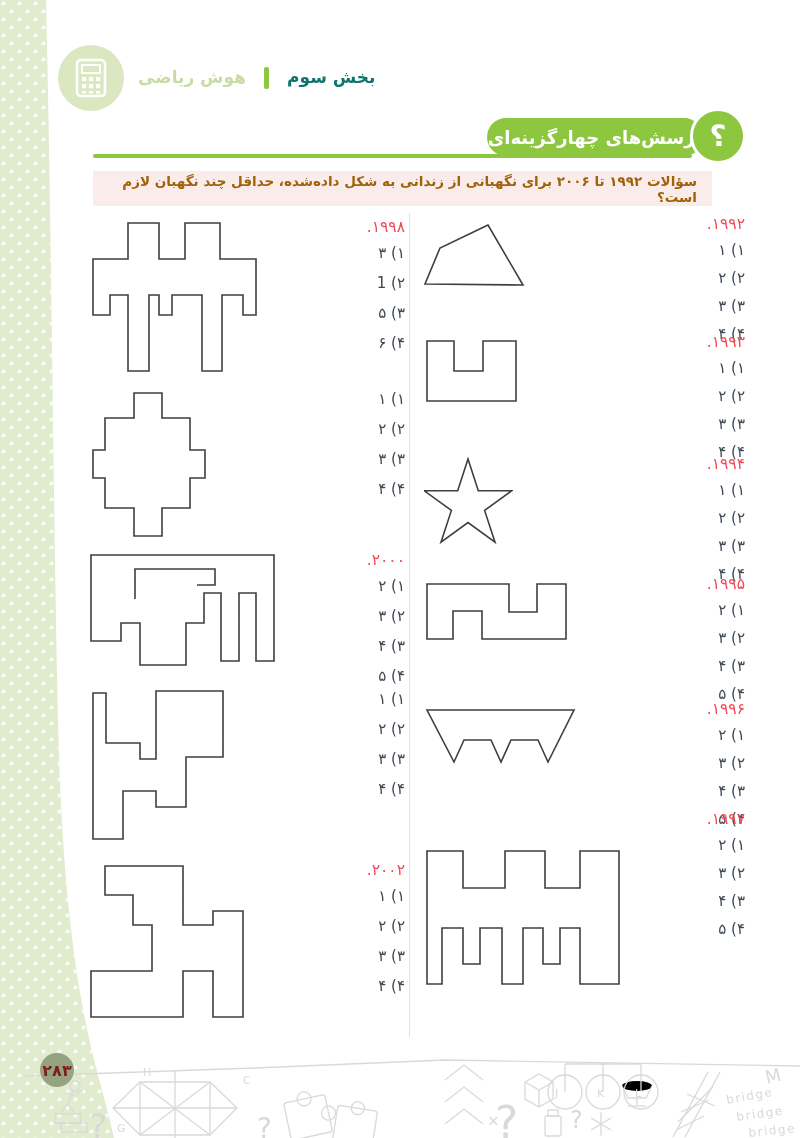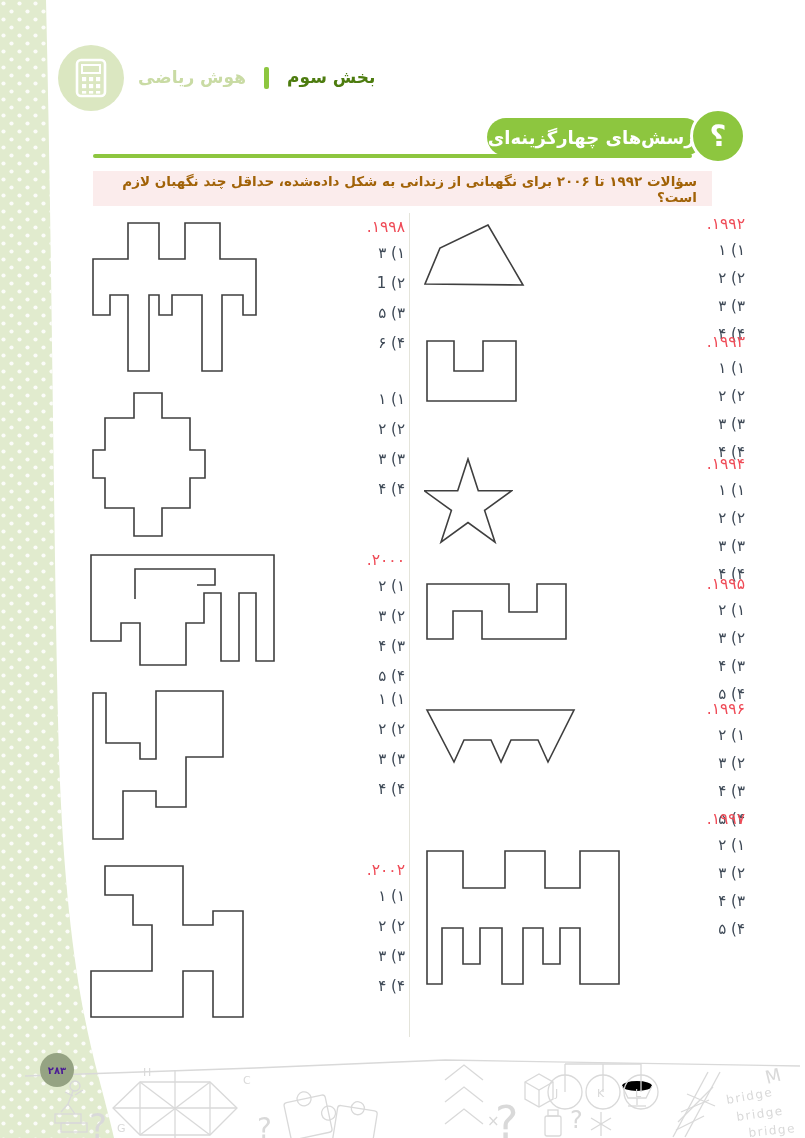--- a/index.html
+++ b/index.html
@@ -6,21 +6,21 @@
   .page{position:relative;width:805px;height:1138px;background:#ffffff;overflow:hidden;
         font-family:"DejaVu Sans","Liberation Sans",sans-serif}
   .band{position:absolute;left:0;top:0;z-index:0}
   
   .hdr{position:absolute;left:58px;top:45px;display:flex;align-items:center;gap:14px;z-index:2}
   .hdr-icon{width:66px;height:66px;border-radius:50%;background:#dbe7c1;display:flex;
             align-items:center;justify-content:center}
   .hdr-text{display:flex;gap:18px;font-size:17px;font-weight:bold}
   .hdr-topic{color:#c9dba4}
   .hdr-bar{width:5px;height:22px;background:#8dc63f;border-radius:2px}
-  .hdr-section{color:#4d7c0f}
+  .hdr-section{color:#0f766e}
   
   .rule{position:absolute;left:93px;top:154px;width:599px;height:4px;background:#8dc63f;border-radius:2px;z-index:1}
   .banner{position:absolute;left:487px;top:118px;width:216px;height:38px;background:#8dc63f;
           border-radius:19px;color:#fff;font-weight:bold;font-size:18px;display:flex;
           align-items:center;justify-content:center;direction:rtl;z-index:2}
   .badge{position:absolute;left:690px;top:108px;width:50px;height:50px;border-radius:50%;
          background:#8dc63f;border:3px solid #fff;color:#fff;font-size:29px;font-weight:bold;
          display:flex;align-items:center;justify-content:center;z-index:3}
   .instruction{position:absolute;left:93px;top:171px;width:619px;height:35px;background:#fbecec;
                display:flex;align-items:center;direction:rtl;padding:0 15px;box-sizing:border-box;
@@ -29,21 +29,21 @@
   
   .q{position:absolute;direction:rtl;text-align:right;width:150px;z-index:1}
   .q .num{color:#ef4b57;font-weight:normal;font-size:15.5px;height:26px}
   .q .opt{color:#3d4855;font-size:15px}
   .col-r .opt{height:28px}
   .col-l .opt{height:30px}
   .shape{position:absolute;z-index:1}
   .shape polygon,.shape polyline{fill:none;stroke:#3f3f3f;stroke-width:1.6;stroke-linejoin:miter}
   
   .pagenum{position:absolute;left:40px;top:1053px;width:34px;height:34px;border-radius:50%;
-           background:#95a383;color:#4c1d95;font-size:10px;font-weight:bold;display:flex;
+           background:#95a383;color:#7f1d1d;font-size:16px;font-weight:bold;display:flex;
            align-items:center;justify-content:center;z-index:3}
   .footer{position:absolute;left:25px;top:1042px;z-index:1}
   .footer text{fill:#d9d9d9;font-family:"DejaVu Sans",sans-serif}
   .footer path,.footer line,.footer circle,.footer rect,.footer polygon,.footer polyline{
     fill:none;stroke:#d9d9d9;stroke-width:1.3}
 </style>
 </head>
 <body>
 
 <div class="page">

